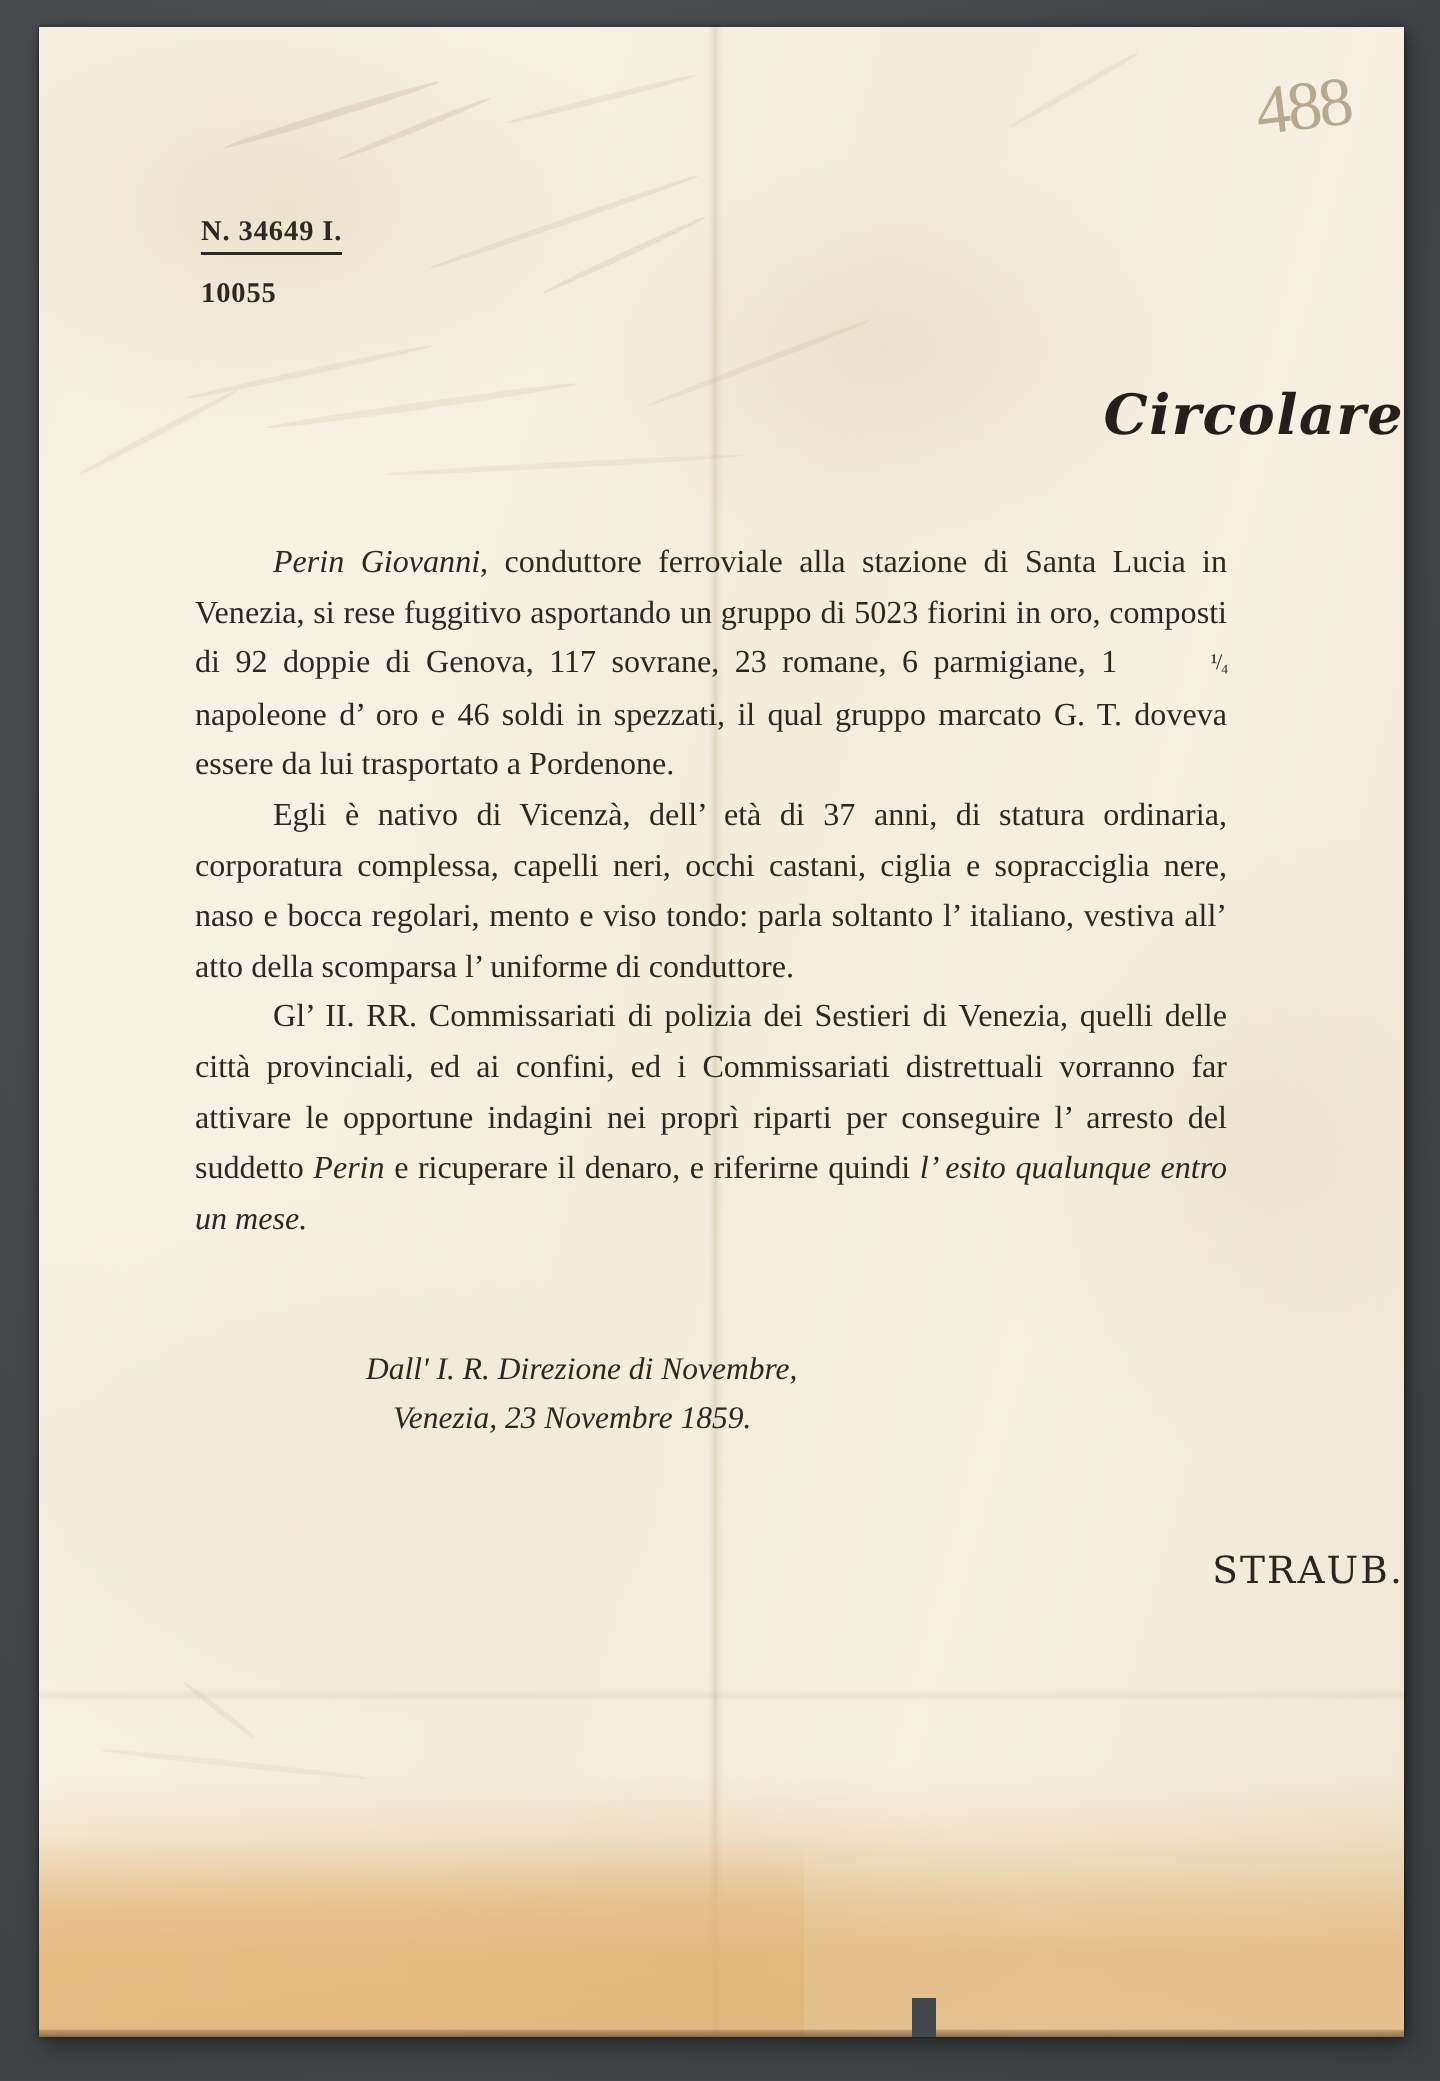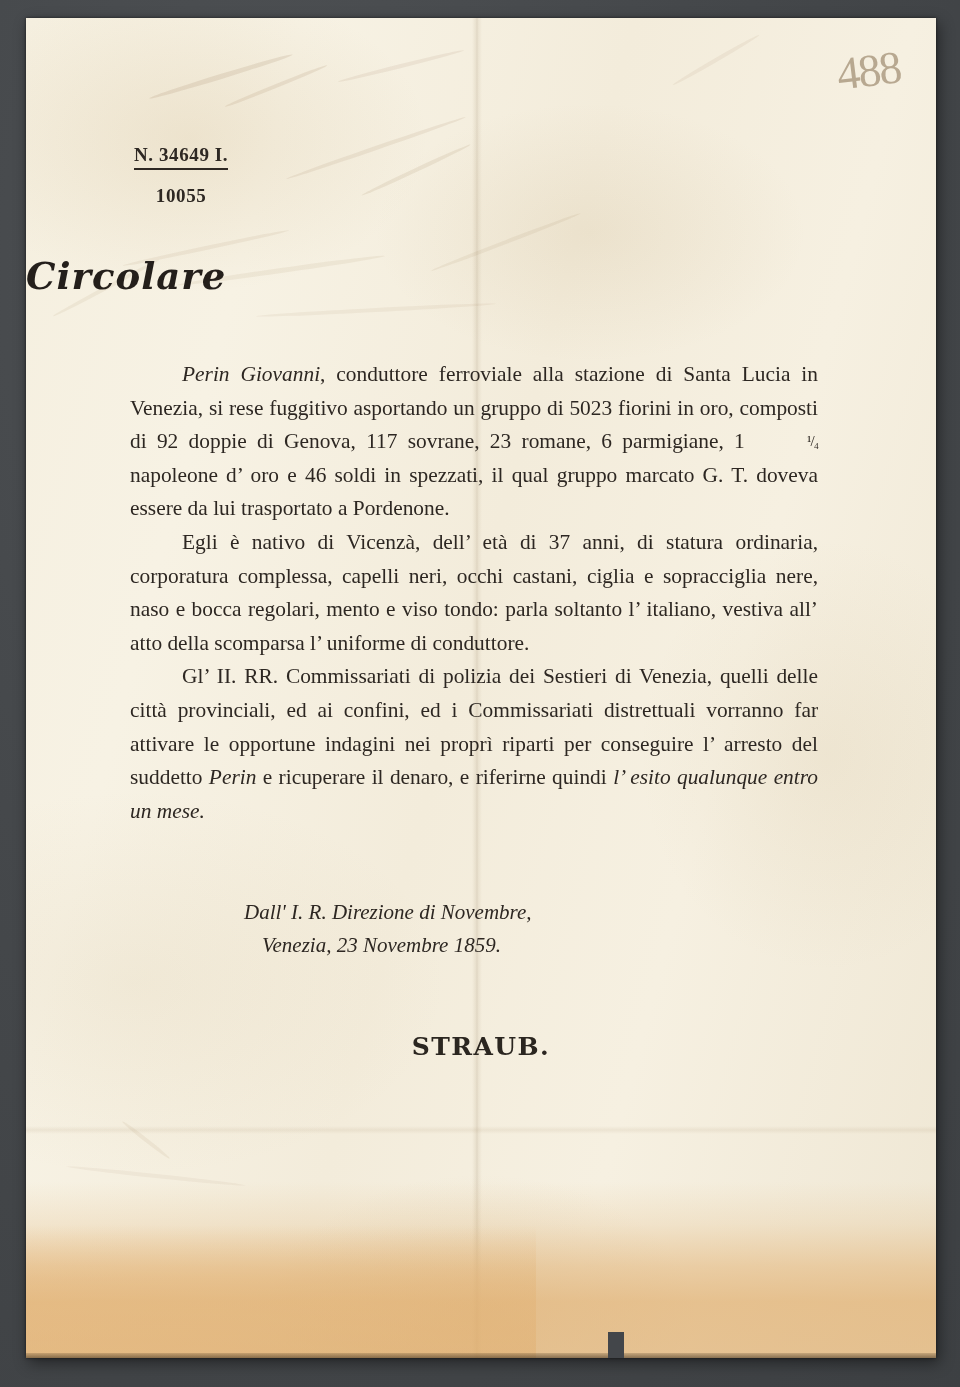--- a/index.html
+++ b/index.html
@@ -136,21 +136,21 @@
 
   #ref-no {
     position: absolute;
     left: 108px;
     top: 126px;
     font-family: "Liberation Serif", serif;
     font-weight: bold;
     font-size: 19px;
     letter-spacing: .6px;
     color: #2e2823;
-    text-align: center;
+    text-align: left;
   }
   #ref-no .num { display: block; white-space: nowrap; }
   #ref-no .den {
     display: block;
     border-top: 2px solid #2e2823;
     margin-top: 2px;
     padding-top: 15px;
     letter-spacing: .6px;
   }
 
@@ -163,27 +163,28 @@
     color: rgba(146,124,96,.62);
     transform: rotate(-7deg);
     letter-spacing: -2px;
   }
 
   #title {
     position: absolute;
     left: 0;
     right: 0;
     top: 236px;
-    text-align: left;
+    text-align: right;
     font-family: "DejaVu Serif", serif;
     font-style: italic;
     font-weight: bold;
     font-size: 37px;
     letter-spacing: 1px;
     color: #241f1b;
+    padding-left: 36px;
   }
 
   #body-text {
     position: absolute;
     left: 104px;
     top: 340px;
     width: 688px;
     font-family: "Liberation Serif", serif;
     font-size: 21.4px;
     line-height: 33.6px;
@@ -226,23 +227,24 @@
   }
   #sig-office {
     font-family: "Liberation Serif", serif;
     font-weight: bold;
     font-size: 15.5px;
     letter-spacing: 1.1px;
   }
   #sig-name {
     margin-top: 6px;
     font-family: "DejaVu Serif", serif;
-    font-weight: bold;
+    font-weight: normal;
     font-size: 25px;
     letter-spacing: 1.4px;
+    text-align: right;
   }
 </style>
 </head>
 <body>
 
 <div id="board"></div>
 
 <div id="sheet">
 
   <div id="fold"></div>

